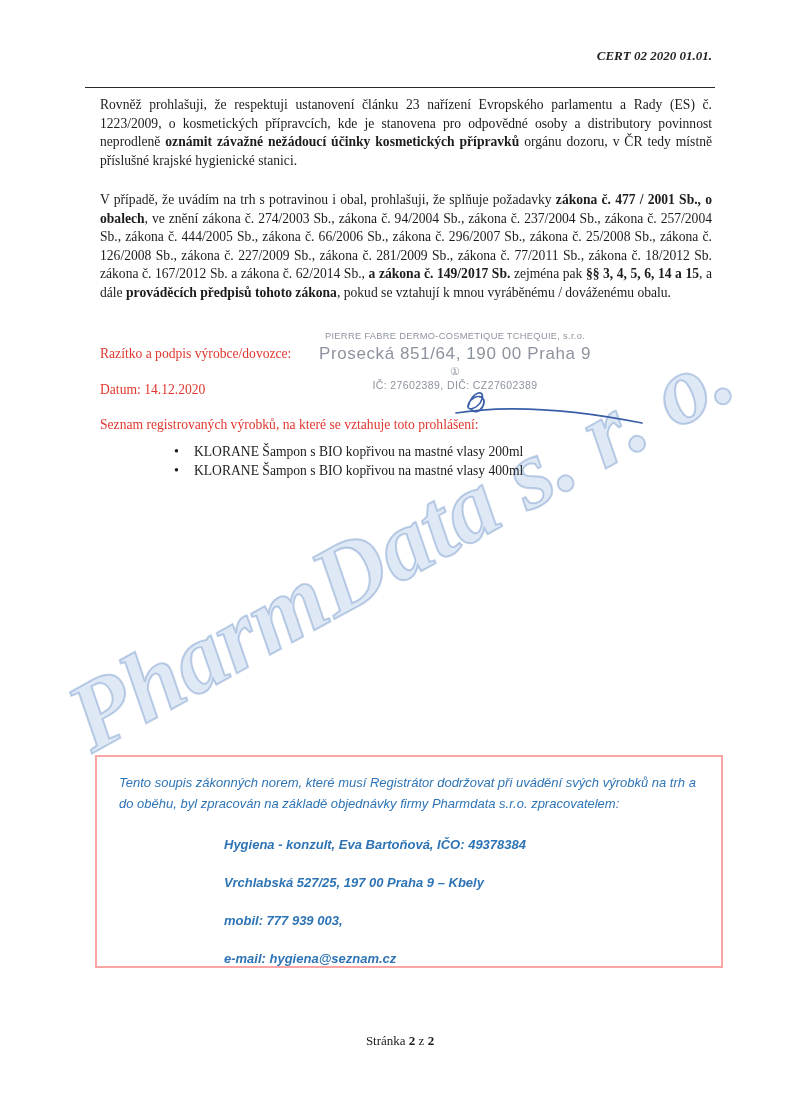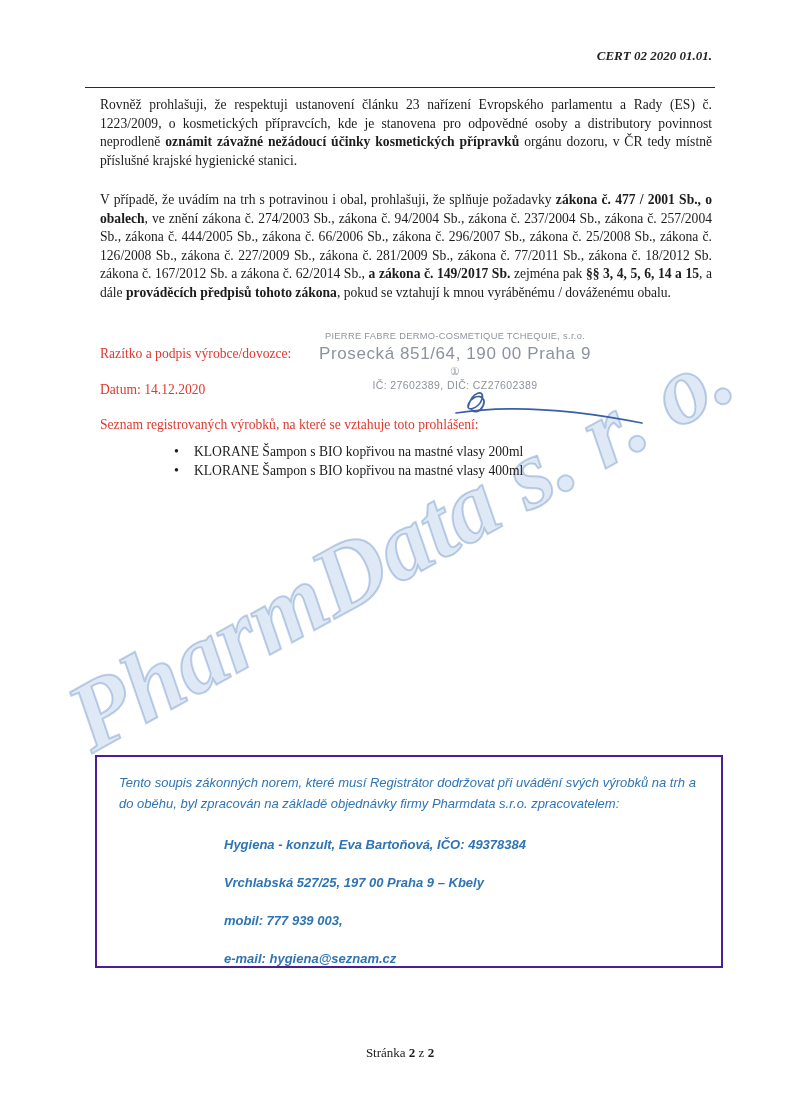--- a/index.html
+++ b/index.html
@@ -48,29 +48,29 @@
     position:absolute; left:400px; top:545px; z-index:1;
     transform:translate(-50%,-50%) rotate(-29deg);
     font-size:98px; font-weight:bold; font-style:italic; white-space:nowrap;
     font-family:"Liberation Serif", serif;
     color:rgba(150,182,226,0.30);
     -webkit-text-stroke:2px rgba(104,142,198,0.42);
     pointer-events:none;
   }
   .info-box {
     position:absolute; left:95px; top:755px; width:628px; height:213px;
-    border:2px solid #4c1d95; z-index:2;
+    border:2px solid #fca5a5; z-index:2;
     color:#2e74b5; font-family:"Liberation Sans", sans-serif;
     font-style:italic; font-size:13px; padding:15px 18px 0 22px;
   }
   .info-box .intro { line-height:21px; }
   .info-box .bline { font-weight:bold; margin-left:105px; margin-top:23px; }
   .footer {
     position:absolute; left:0; top:1033px; width:100%; text-align:center;
-    font-size:13px; z-index:2; color:#1c1c1c;margin-top:12px;
+    font-size:13px; z-index:2; color:#1c1c1c;
   }
 </style>
 </head>
 <body>
 
 <div class="page">
 
   <div class="doc-code">CERT 02 2020 01.01.</div>
   <div class="head-rule"></div>
 

